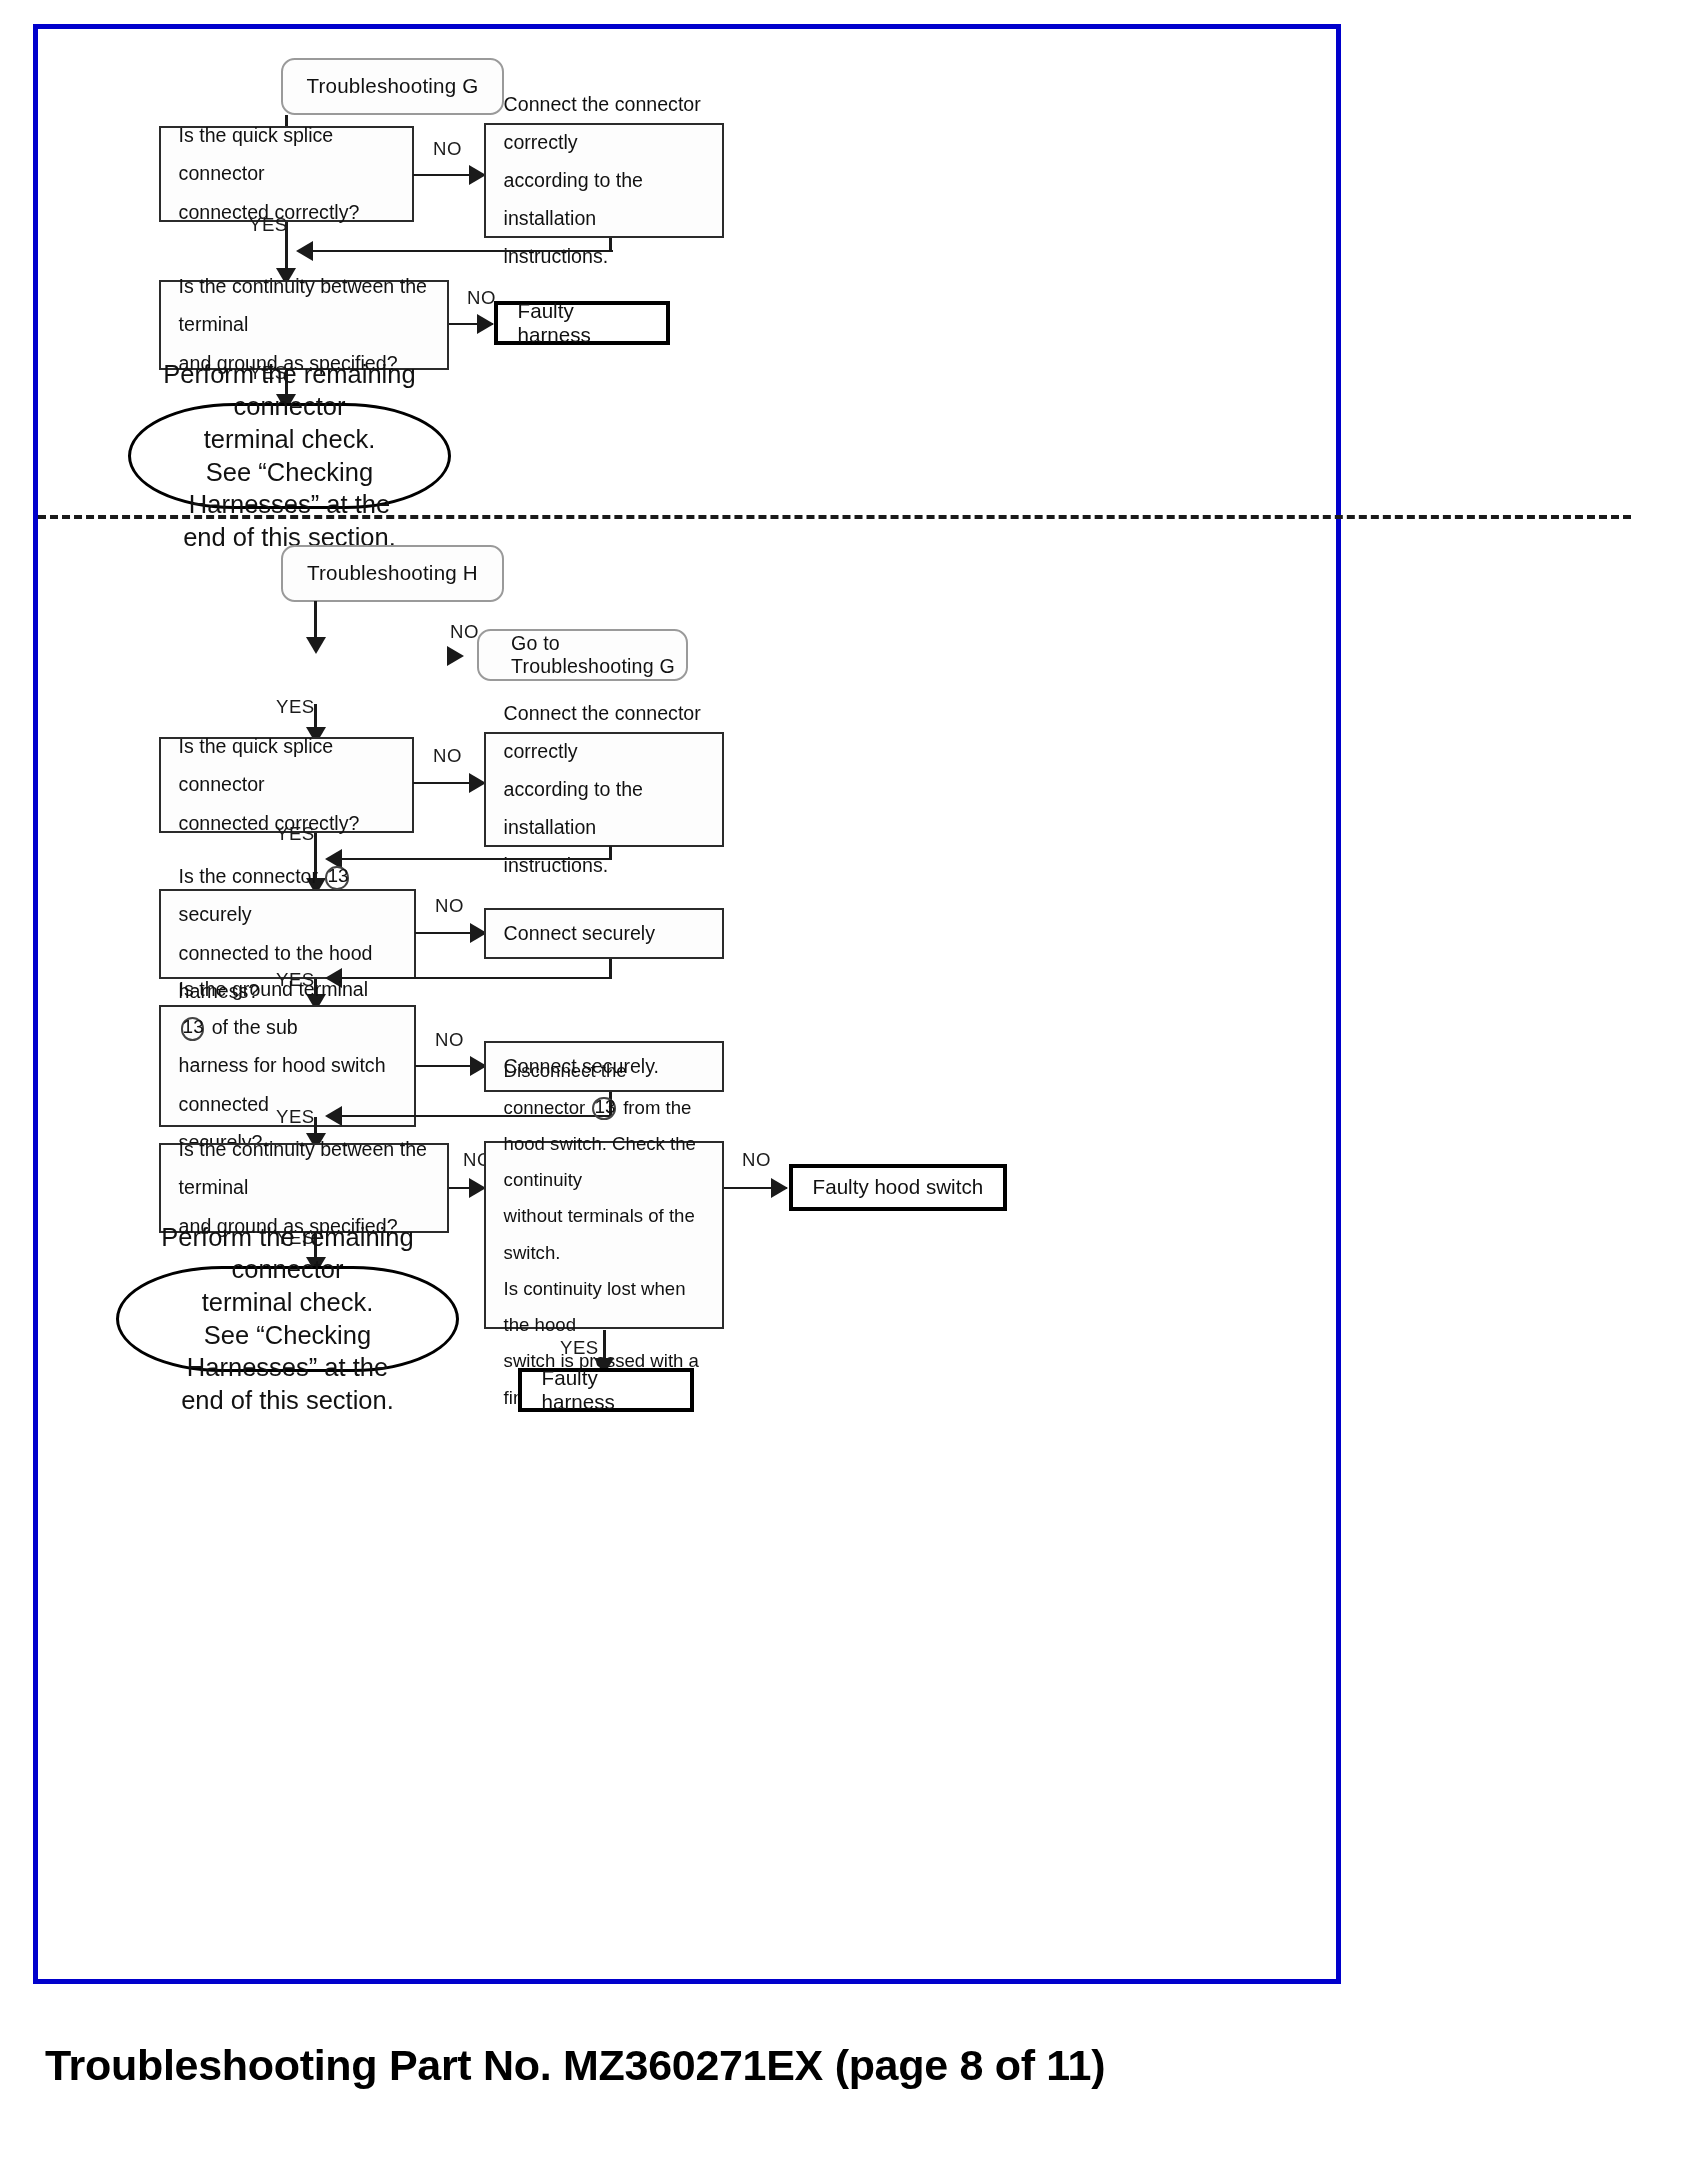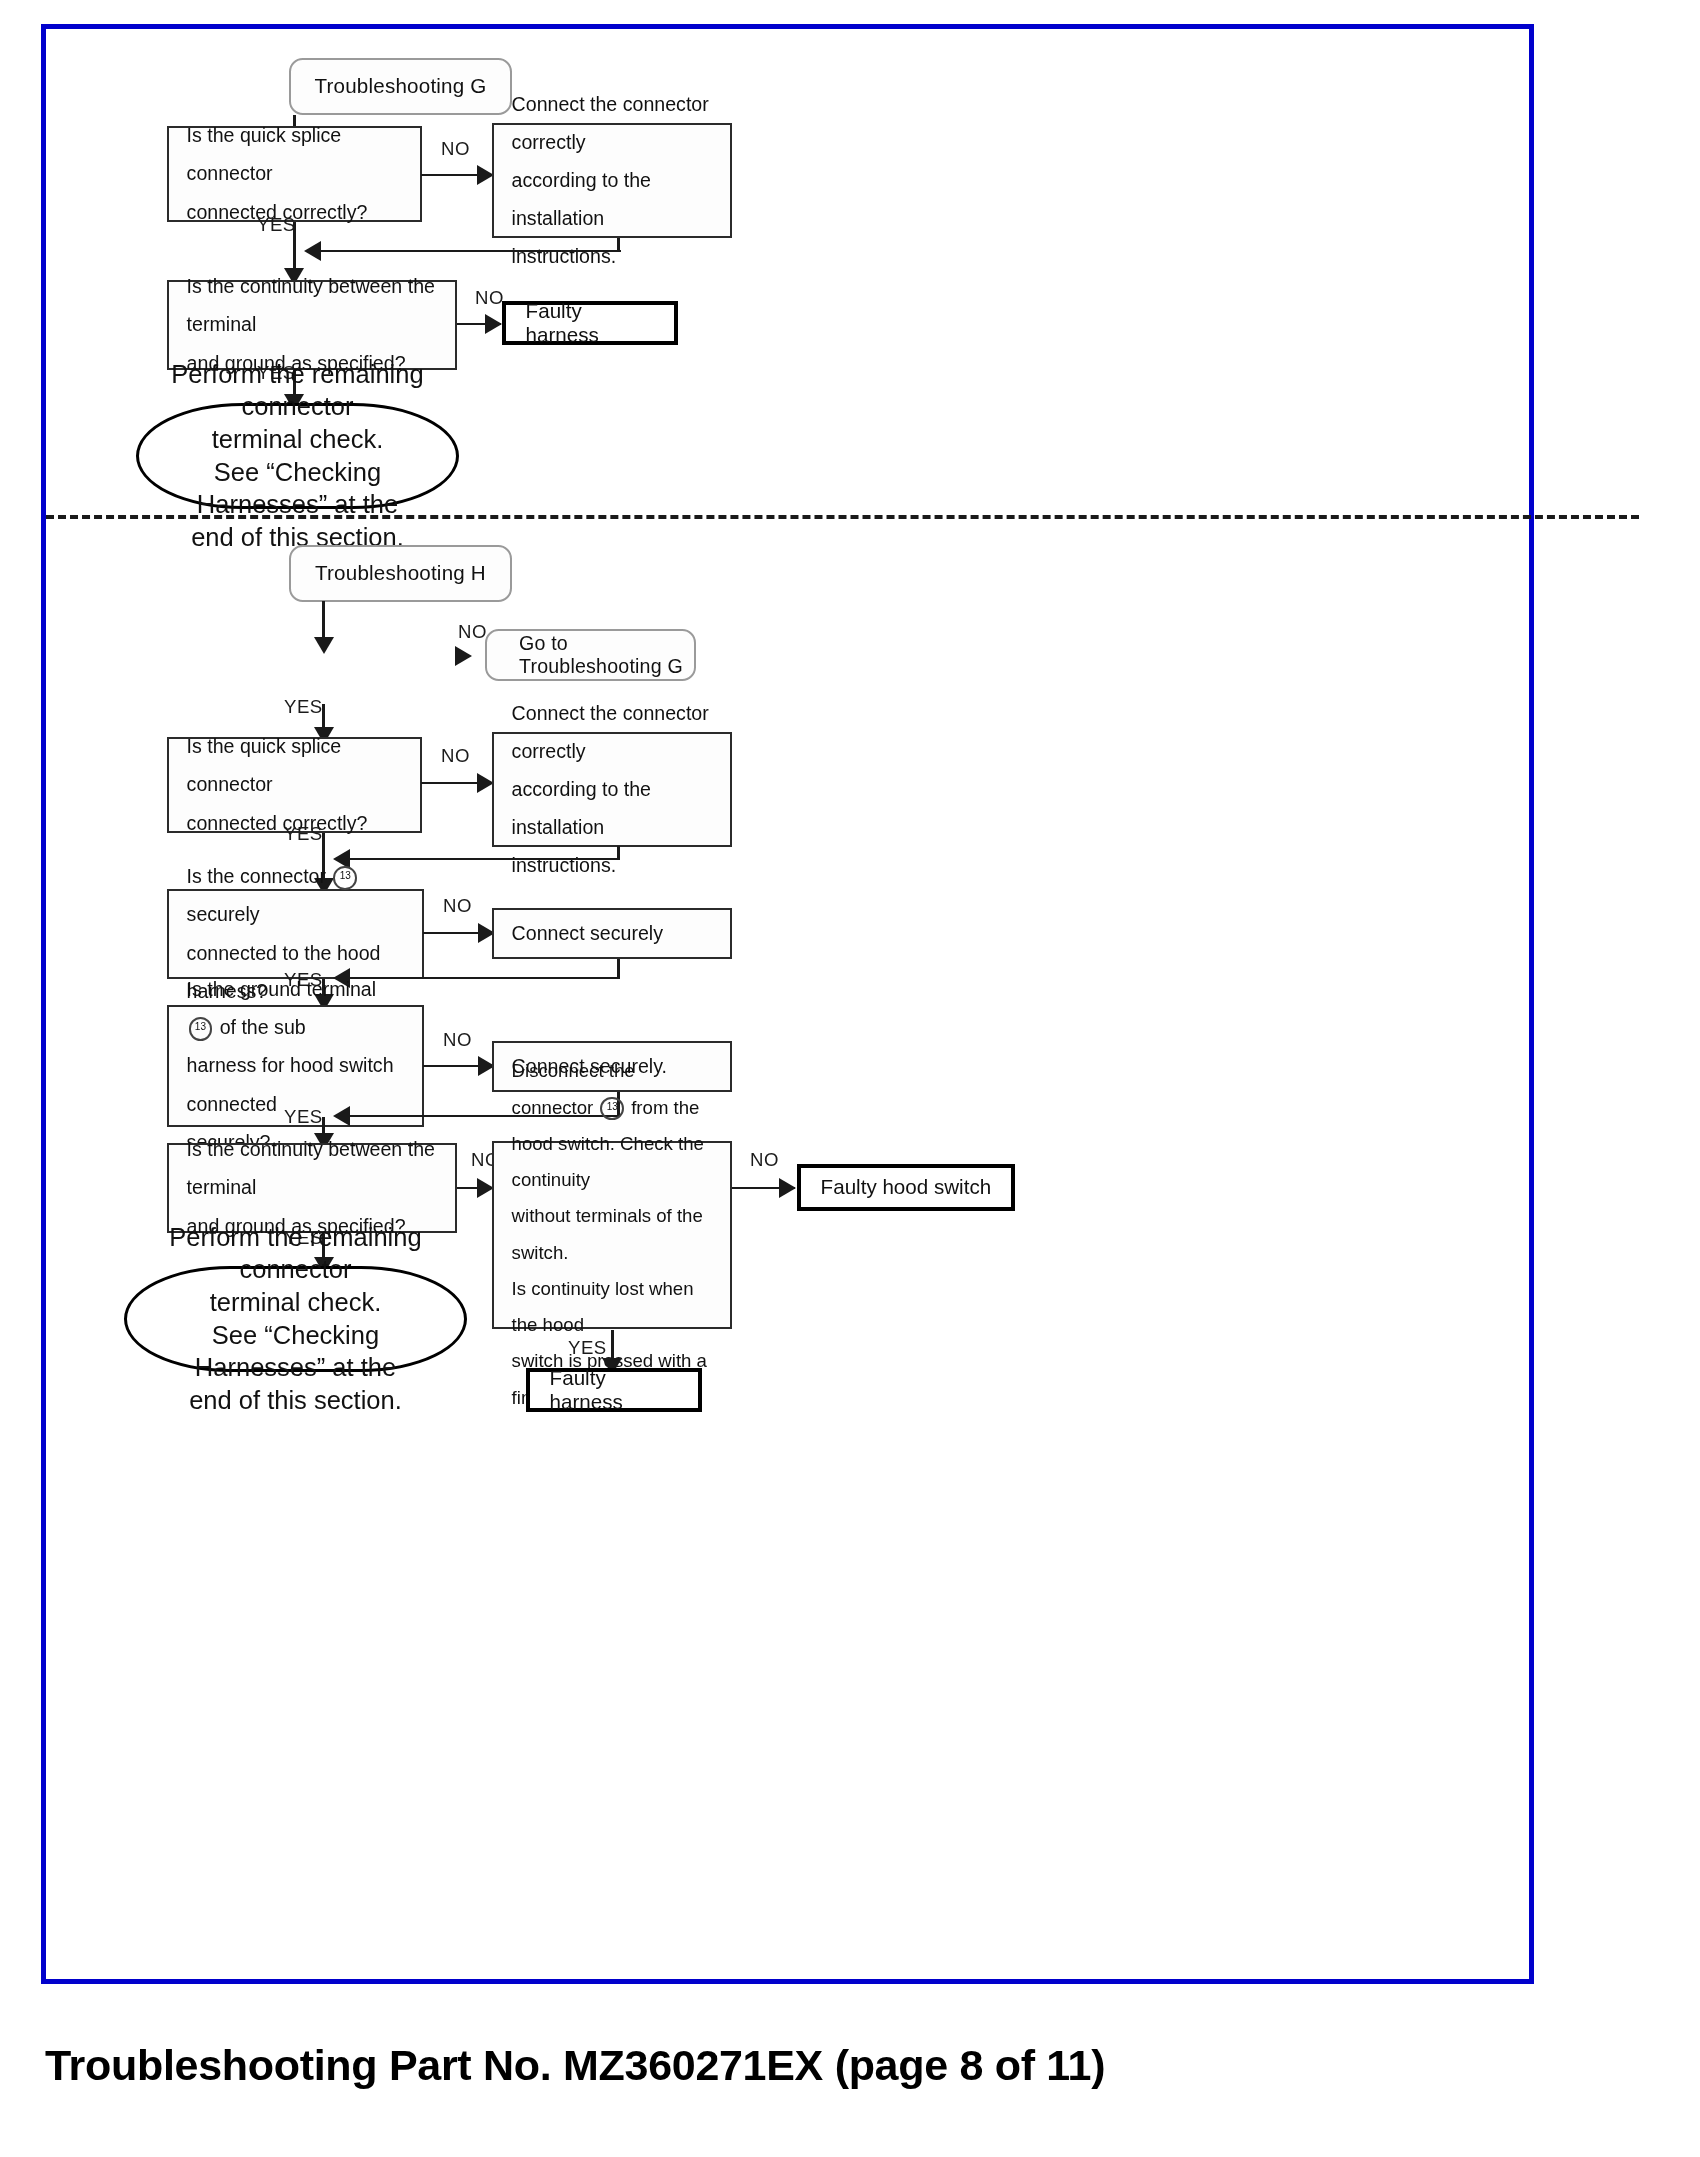--- a/index.html
+++ b/index.html
@@ -11,23 +11,23 @@
     width: 1701px;
     height: 2157px;
     font-family: "Liberation Sans", sans-serif;
     position: relative;
     overflow: hidden;
   }
 
   
   #page-frame {
     position: absolute;
-    left: 41px;
+    left: 33px;
     top: 23.5px;
-    width: 1493px;
+    width: 1308px;
     height: 1960px;
     border: 5.9px solid #0000cc;
     box-sizing: border-box;
     background: #ffffff;
   }
 
   
   .node {
     position: absolute;
     box-sizing: border-box;
@@ -138,21 +138,21 @@
 
   
   .cref {
     display: inline-block;
     border: 2px solid #444;
     border-radius: 50%;
     width: 19.6px;
     height: 19.6px;
     line-height: 16.7px;
     text-align: center;
-    font-size: 10px;
+    font-size: 19px;
     vertical-align: middle;
     margin: 0 2px;
   }
 
   
   #caption {
     position: absolute;
     left: 45px;
     top: 2041px;
     font-size: 43px;

